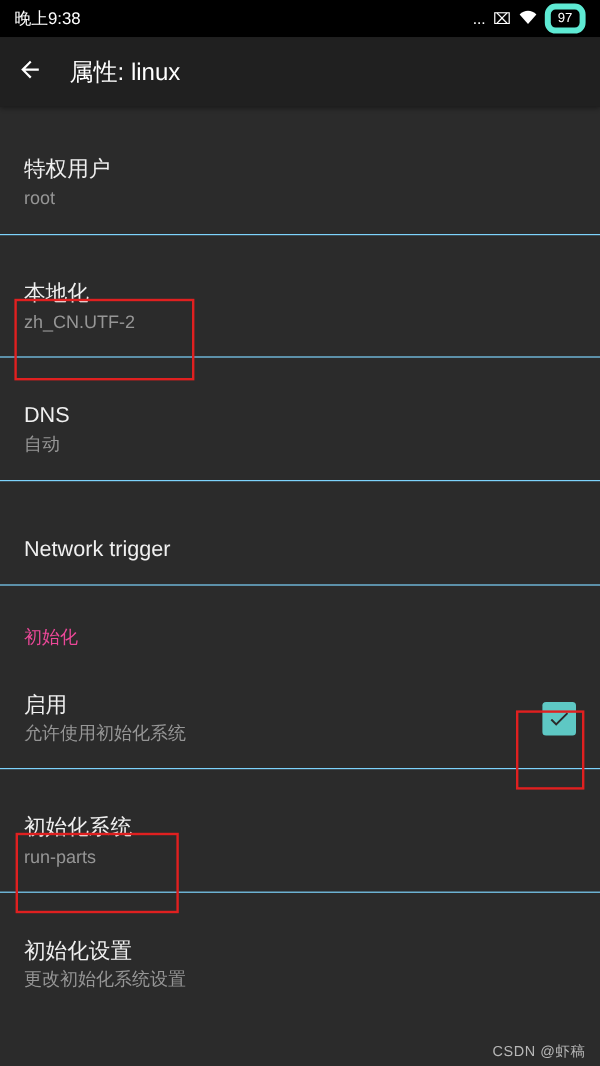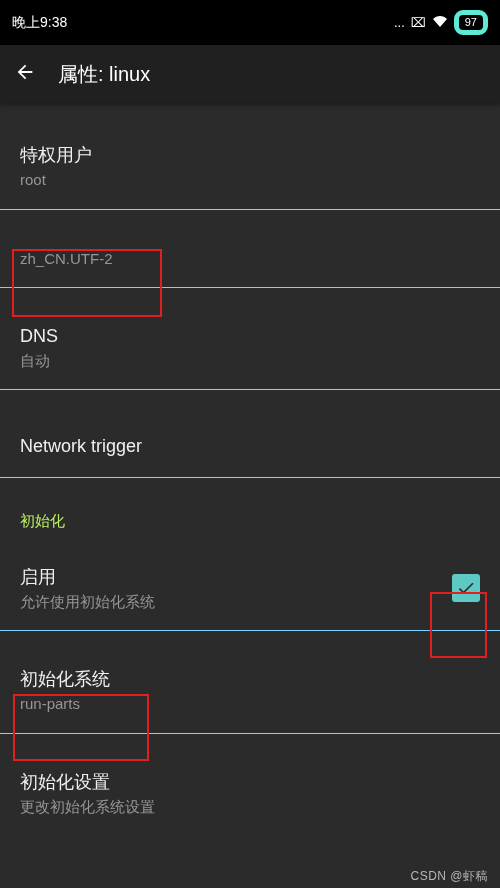--- a/index.html
+++ b/index.html
@@ -6,21 +6,21 @@
     body {
       width: 500px;
       height: 888px;
       background: #2b2b2b;
       color: #fff;
       font-family: -apple-system, "Helvetica Neue", Arial, sans-serif;
       overflow: hidden;
       position: relative;
     }
     .status-bar {
-      height: 45px;
+      height: 31px;
       display: flex;
       align-items: center;
       padding: 0 12px;
       font-size: 14px;
       background: #000;
     }
     .status-time { flex: 1; }
     .status-icons { display: flex; align-items: center; gap: 6px; font-size: 13px; }
     .battery-badge {
       border: 5px solid #5eead4;
@@ -61,21 +61,21 @@
     }
     .setting-sub {
       font-size: 15px;
       color: #969696;
       margin-top: 3px;
       line-height: 1.35;
     }
     .section-header {
       padding: 34px 20px 14px 20px;
       font-size: 15px;
-      color: #bef264;
+      color: #ec4899;
       border-bottom: none;
     }
     .item-row {
       display: flex;
       align-items: center;
       justify-content: space-between;
     }
     .checkbox {
       width: 28px;
       height: 28px;
@@ -130,20 +130,21 @@
 </div>
 
 <div class="content">
 
   <div class="setting-item first-pad">
     <div class="setting-title">特权用户</div>
     <div class="setting-sub">root</div>
   </div>
 
   <div class="setting-item first-pad">
+    <div class="setting-title">本地化</div>
     <div class="setting-sub">zh_CN.UTF-2</div>
   </div>
 
   <div class="setting-item first-pad">
     <div class="setting-title">DNS</div>
     <div class="setting-sub">自动</div>
   </div>
 
   <div class="setting-item big-pad">
     <div class="setting-title">Network trigger</div>

